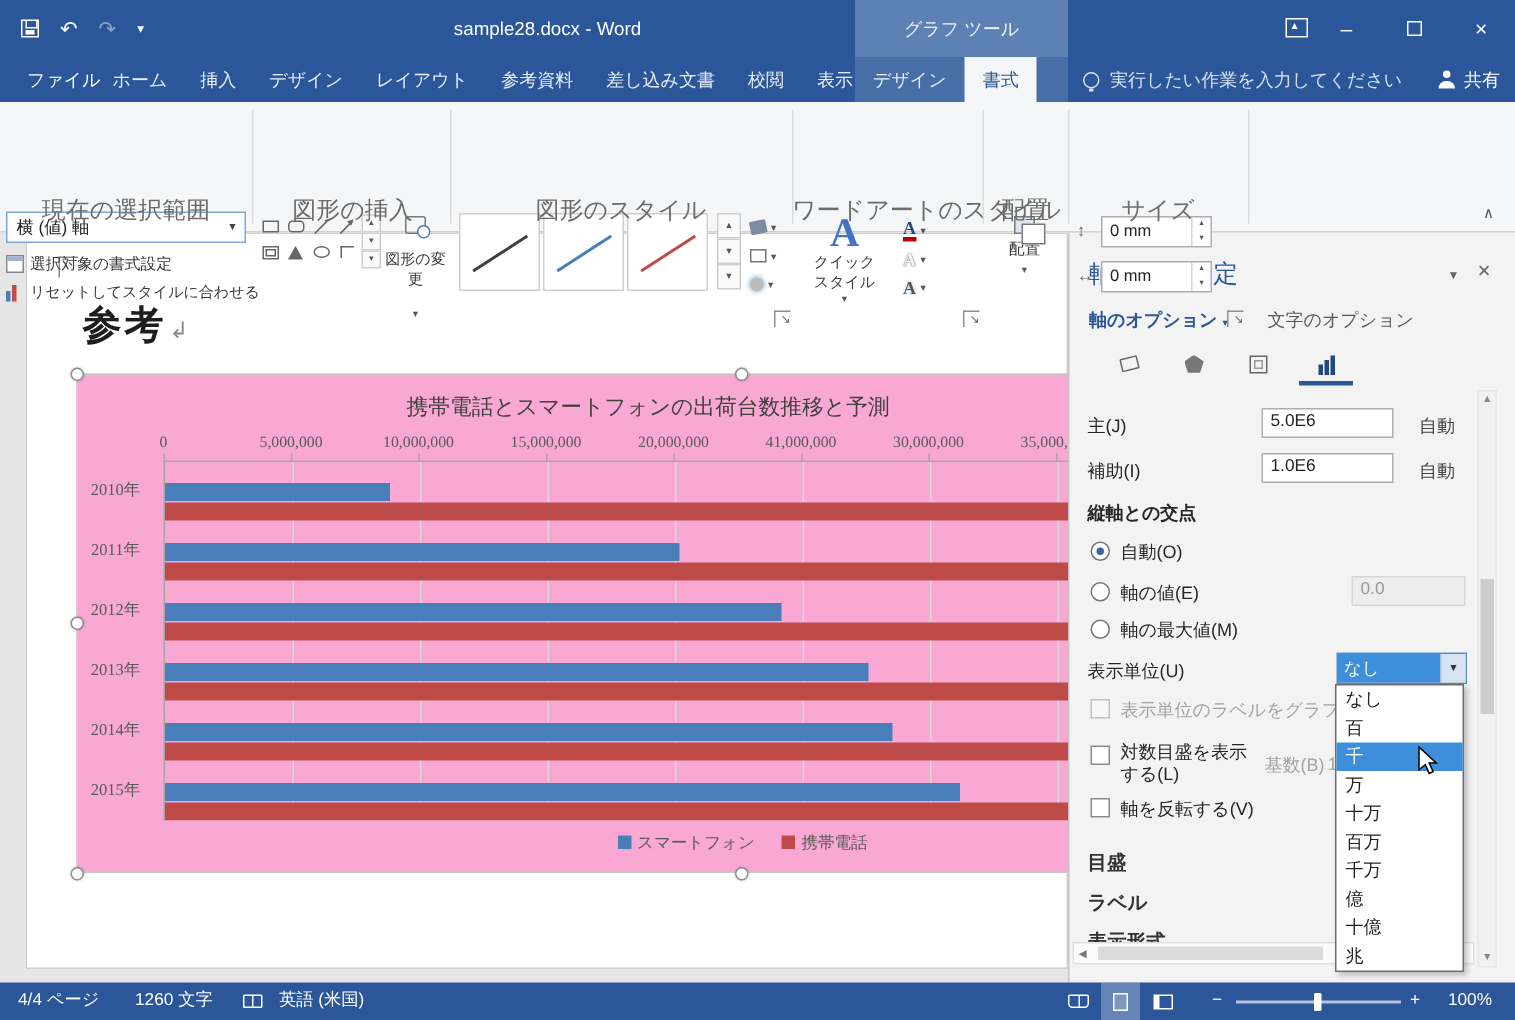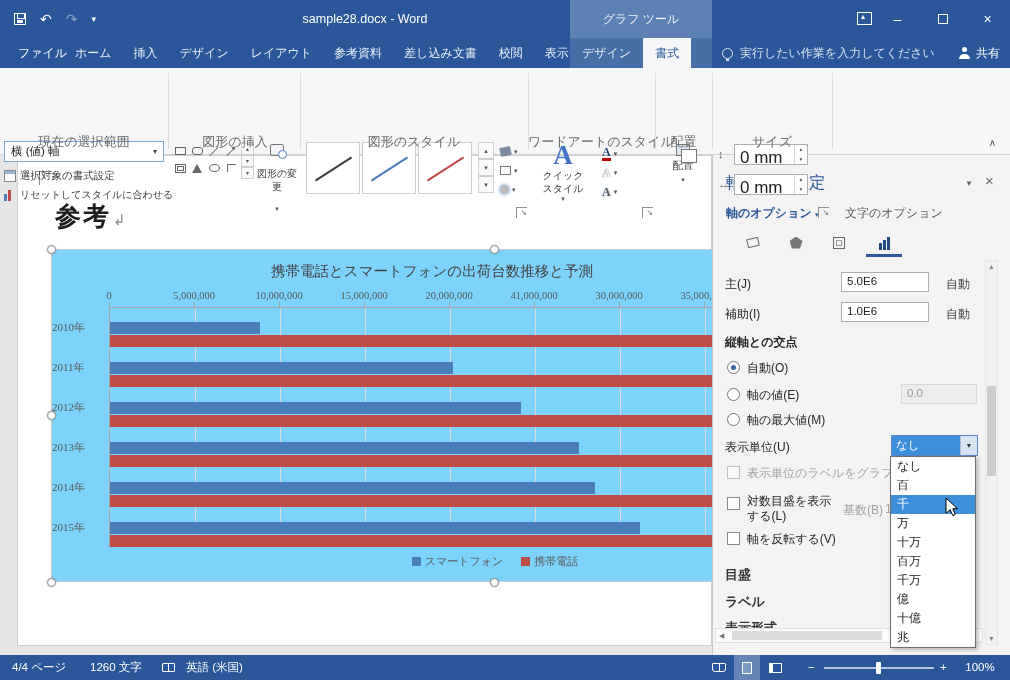--- a/index.html
+++ b/index.html
@@ -36,21 +36,21 @@
 .bulb{width:11px;height:11px;border:1px solid #d8e2f2;border-radius:50%;position:relative}
 .bulb::after{content:"";position:absolute;left:3px;bottom:-3px;width:3px;height:2px;background:#d8e2f2}
 .share{position:absolute;right:10px;top:0;height:30px;display:flex;align-items:center;gap:6px;color:#fff}
 .person{width:11px;height:12px;position:relative}
 .person::before{content:"";position:absolute;left:3px;top:0;width:5px;height:5px;border-radius:50%;background:#fff}
 .person::after{content:"";position:absolute;left:0;bottom:0;width:11px;height:5px;border-radius:5px 5px 0 0;background:#fff}
 
 
 .ribbon{position:absolute;left:0;top:68px;right:0;height:87px;background:var(--ribbon_bg,#f5f6f7);border-bottom:1px solid #d2d2d2;z-index:18}
 .vsep{position:absolute;top:5px;bottom:5px;width:1px;background:#dcdcdc}
-.grouplabel{position:absolute;bottom:3px;font-size:13px;color:#6b6b6b;text-align:center;white-space:nowrap}
+.grouplabel{position:absolute;bottom:3px;font-size:16px;color:#6b6b6b;text-align:center;white-space:nowrap}
 .dlauncher{position:absolute;width:11px;height:11px;border-left:1px solid #909090;border-top:1px solid #909090;font-size:8px;color:#666;line-height:10px;text-align:right}
 .collapse{position:absolute;right:14px;bottom:6px;font-size:10px;color:#555}
 .combo{position:absolute;left:4px;top:73px;width:160px;height:21px;background:#fff;border:1px solid #7da7d8;display:flex;align-items:center}
 .combo-text{flex:1;padding-left:6px;font-size:11.5px;color:#222;white-space:nowrap}
 .combo-arrow{width:16px;text-align:center;font-size:7px;color:#444}
 .rbtn{position:absolute;left:4px;height:18px;display:flex;align-items:center;gap:4px;font-size:10.5px;color:#3b3b3b;white-space:nowrap}
 .ic-formsel{display:inline-block;width:12px;height:12px;border:1px solid #8a8a8a;background:#fff;position:relative}
 .ic-formsel::before{content:"";position:absolute;left:0;top:0;right:0;height:3px;background:#9cb6d8}
 .ic-reset{display:inline-block;width:12px;height:12px;position:relative}
 .ic-reset::before{content:"";position:absolute;left:0;bottom:0;width:3px;height:7px;background:#4a7ebb}
@@ -89,40 +89,40 @@
 .wa-mini{position:absolute;width:34px;height:17px;display:flex;align-items:center;gap:3px;font-size:7px;color:#555}
 .wa-a{font-size:12px;font-weight:bold;font-family:"Liberation Serif",serif;line-height:12px}
 .wa-fill{color:#24477f;border-bottom:3px solid #c00000}
 .wa-out{color:#f5f6f7;text-shadow:0 0 1px #777,0 0 1px #777}
 .wa-fx{color:#555;text-shadow:0 0 3px #9ec3e8}
 .arrange-btn{position:absolute;left:658px;top:72px;width:50px;height:73px;display:flex;flex-direction:column;align-items:center;gap:3px;font-size:10.5px;color:#3b3b3b}
 .ic-arrange{width:14px;height:12px;border:1px solid #777;background:#dce6f1;position:relative;margin-top:4px}
 .ic-arrange::after{content:"";position:absolute;left:4px;top:4px;width:14px;height:12px;border:1px solid #777;background:#fff}
 .size-ic{position:absolute;font-size:11px;color:#666}
 .spin{position:absolute;width:74px;height:21px;background:#fff;border:1px solid #abadb3;display:flex}
-.spin-val{flex:1;padding:3px 0 0 5px;font-size:17px;color:#222}
+.spin-val{flex:1;padding:3px 0 0 5px;font-size:11px;color:#222}
 .spin-btns{width:13px;border-left:1px solid #d5d5d5;display:flex;flex-direction:column}
 .spin-btns span{flex:1;font-size:5.5px;color:#555;text-align:center;line-height:9px}
 
 
 .docarea{position:absolute;left:0;top:155px;width:1010px;height:500px;background:var(--doc_bg,#e6e6e6);z-index:1}
 .page{position:absolute;left:17px;top:0;width:695px;height:491px;background:#fff;border:1px solid #d0d0d0}
 .cropmark{position:absolute;left:21px;top:15px;width:13px;height:14px;border-left:1px solid #8a8a8a;border-top:1px solid #8a8a8a}
 .heading{position:absolute;left:37px;top:43px;font-size:26px;font-weight:700;letter-spacing:2px;color:#1d1d1d}
 .pilcrow{font-size:15px;font-weight:400;color:#8a8a8a;margin-left:2px}
-.chart{position:absolute;left:33px;top:93px;width:886px;height:333px;background:#7dd3fc;border:1px solid #c8c8c8;
+.chart{position:absolute;left:33px;top:93px;width:886px;height:333px;background:#f9a8d4;border:1px solid #c8c8c8;
        font-family:"Liberation Serif","DejaVu Serif",serif;color:#595959}
 .chart-title{position:absolute;left:0;top:12px;width:760px;text-align:center;font-size:14.5px;color:#404040;white-space:nowrap}
 .value-axis{position:absolute;left:0;top:40px;height:14px;width:100%}
 .tick-label{position:absolute;width:80px;text-align:center;font-size:10.5px;white-space:nowrap}
 .tick-mark{position:absolute;top:52px;width:1px;height:5px;background:#a6a6a6}
 .plot{position:absolute;left:57px;top:57px;width:680px;height:240px;border-left:1px solid #a6a6a6;border-top:1px solid #a6a6a6;overflow:hidden}
 .gridline{position:absolute;top:0;bottom:0;width:1px;background:#d9d9d9}
 .bar{position:absolute;left:0;height:12px}
-.cat-label{position:absolute;left:0;width:50px;height:40px;line-height:40px;text-align:left;font-size:11px}
+.cat-label{position:absolute;left:0;width:50px;height:40px;line-height:40px;text-align:center;font-size:11px}
 .legend{position:absolute;left:0;top:304px;width:886px;display:flex;justify-content:center;gap:18px;font-size:11px}
 .legend-entry{display:flex;align-items:center;gap:4px}
 .legend-swatch{width:9px;height:9px;display:inline-block}
 .handle{position:absolute;width:9px;height:9px;border-radius:50%;background:#fff;border:1px solid #8f8f8f;box-shadow:0 0 2px rgba(0,0,0,.25)}
 
 
 .pane{position:absolute;left:712px;top:155px;width:298px;height:500px;background:var(--pane_bg,#f3f3f3);border-left:1px solid #c8c8c8;z-index:10;font-size:12px}
 .pane-title{position:absolute;left:13px;top:17px;font-size:16.5px;color:var(--accent,#2b579a)}
 .pane-caret{position:absolute;left:252px;top:24px;font-size:8px;color:#666}
 .pane-close{position:absolute;left:272px;top:17px;font-size:15px;color:#666}

